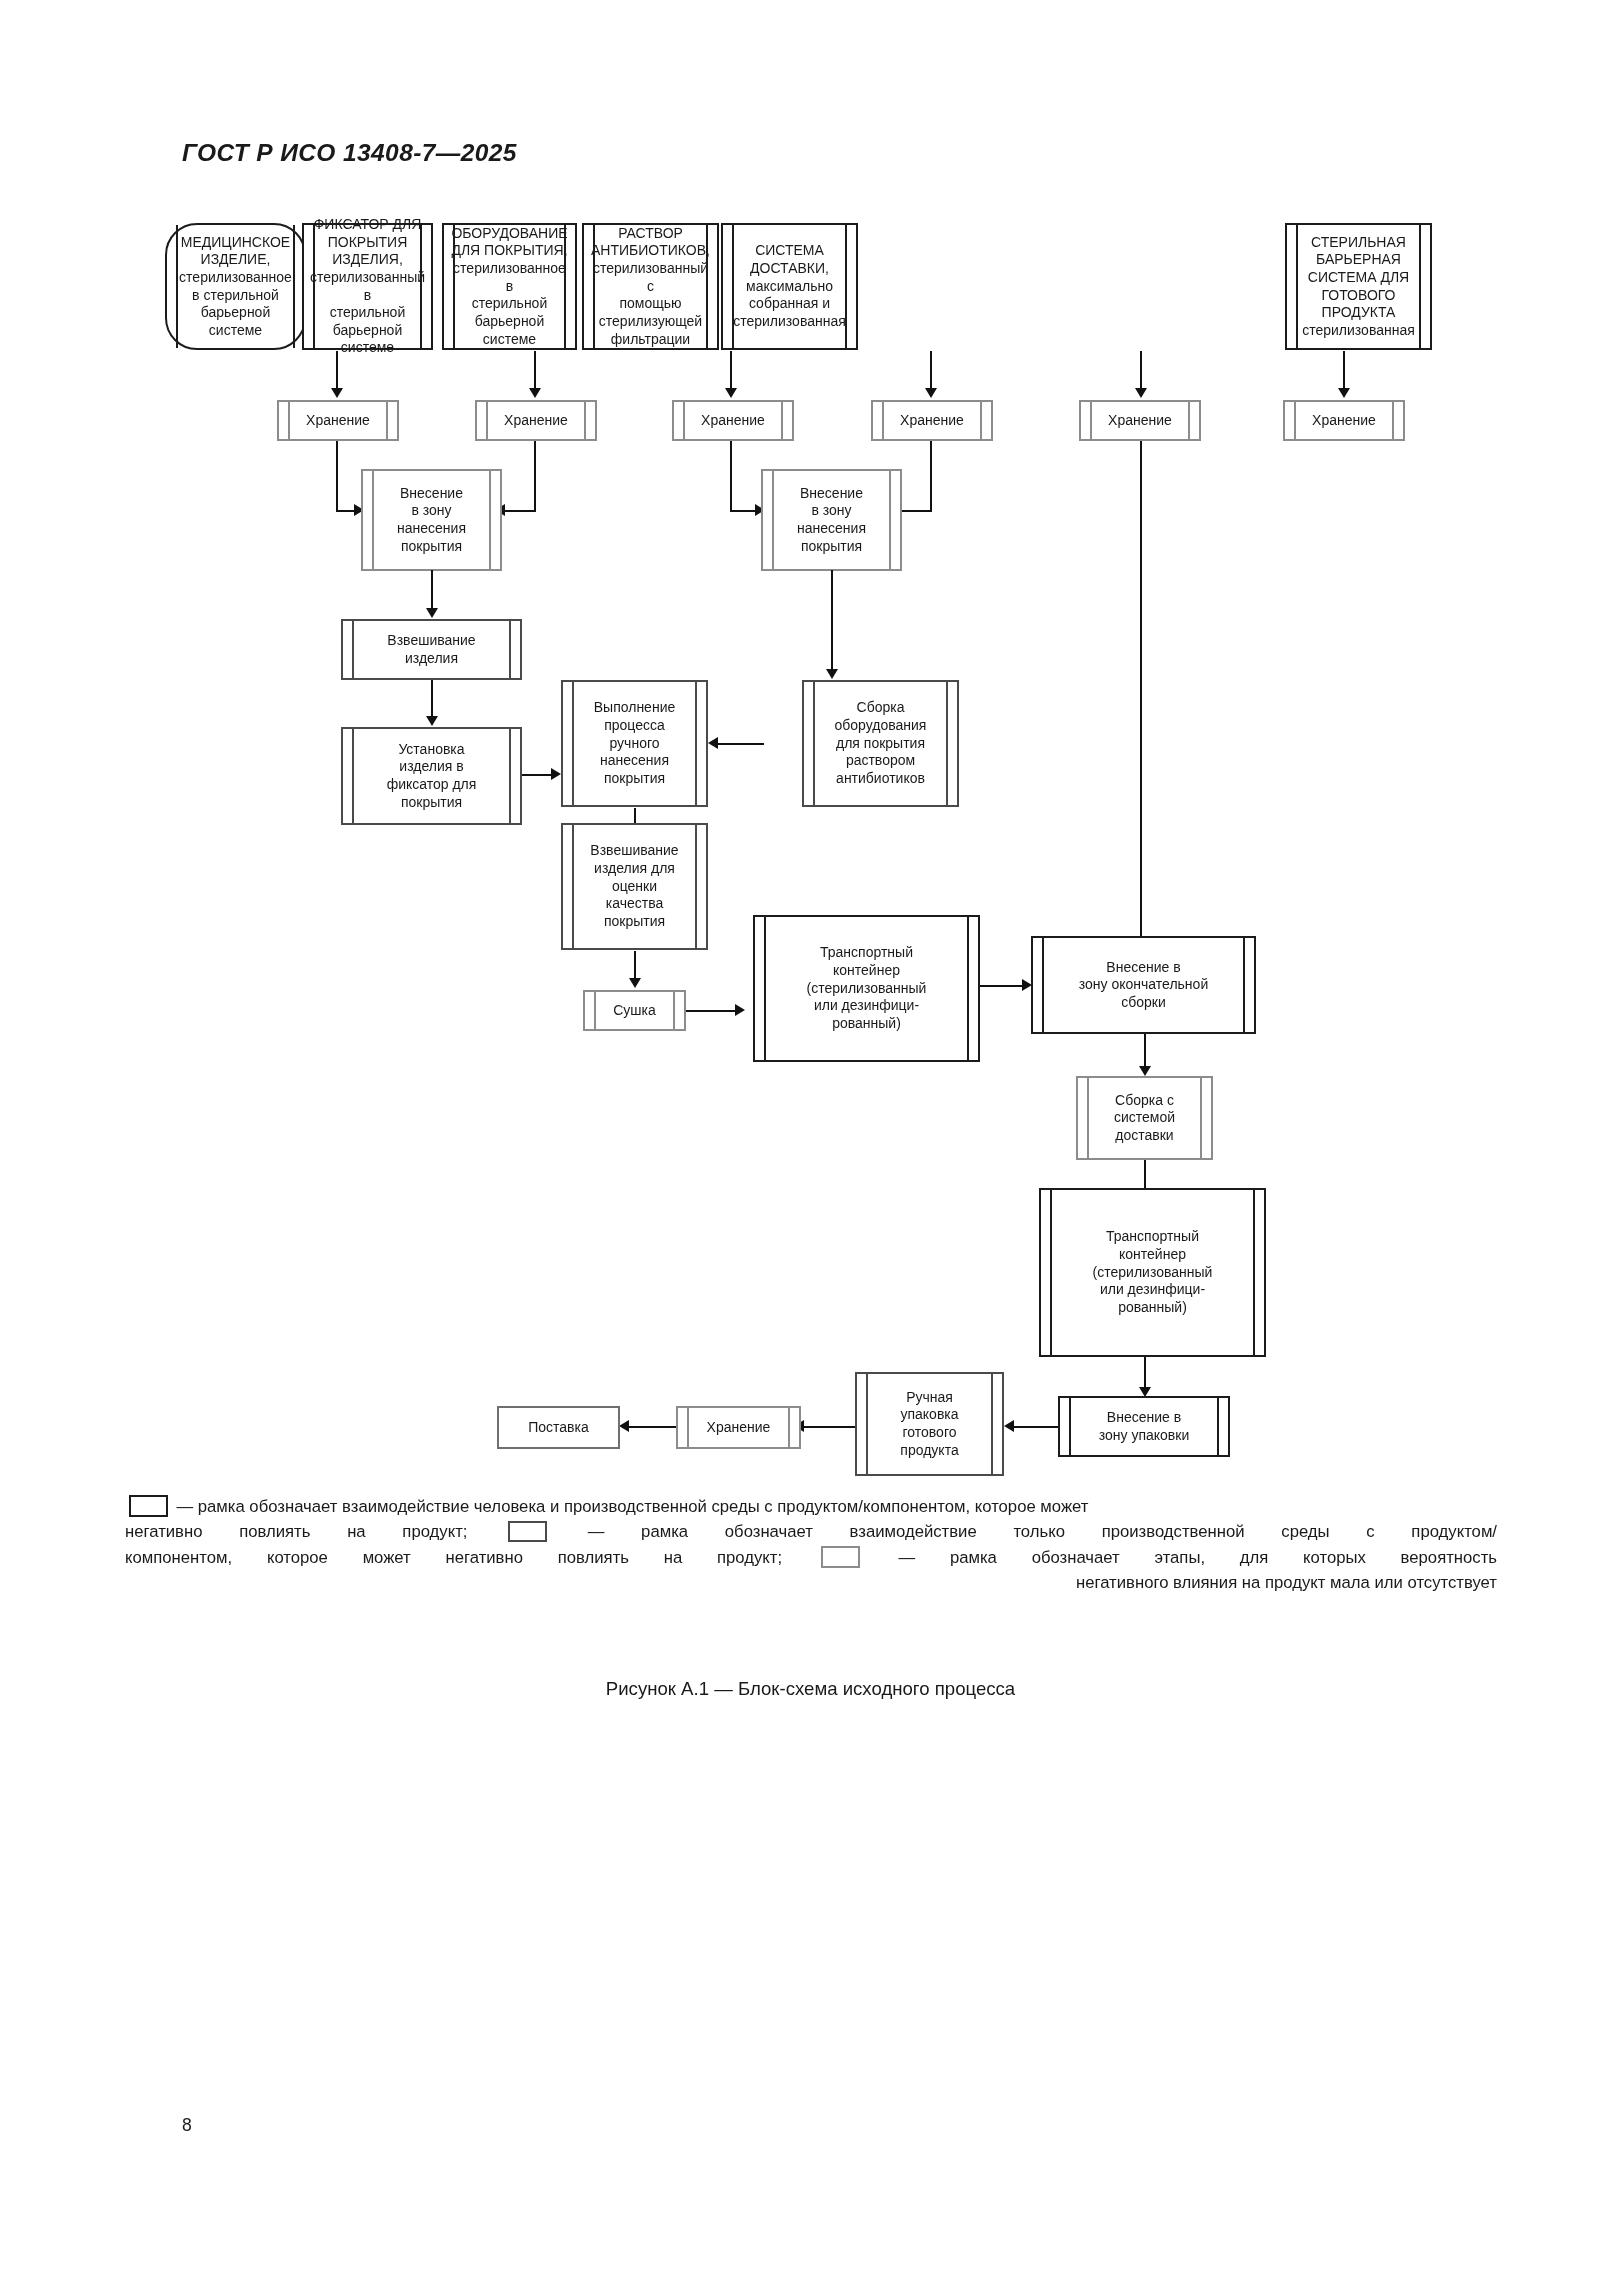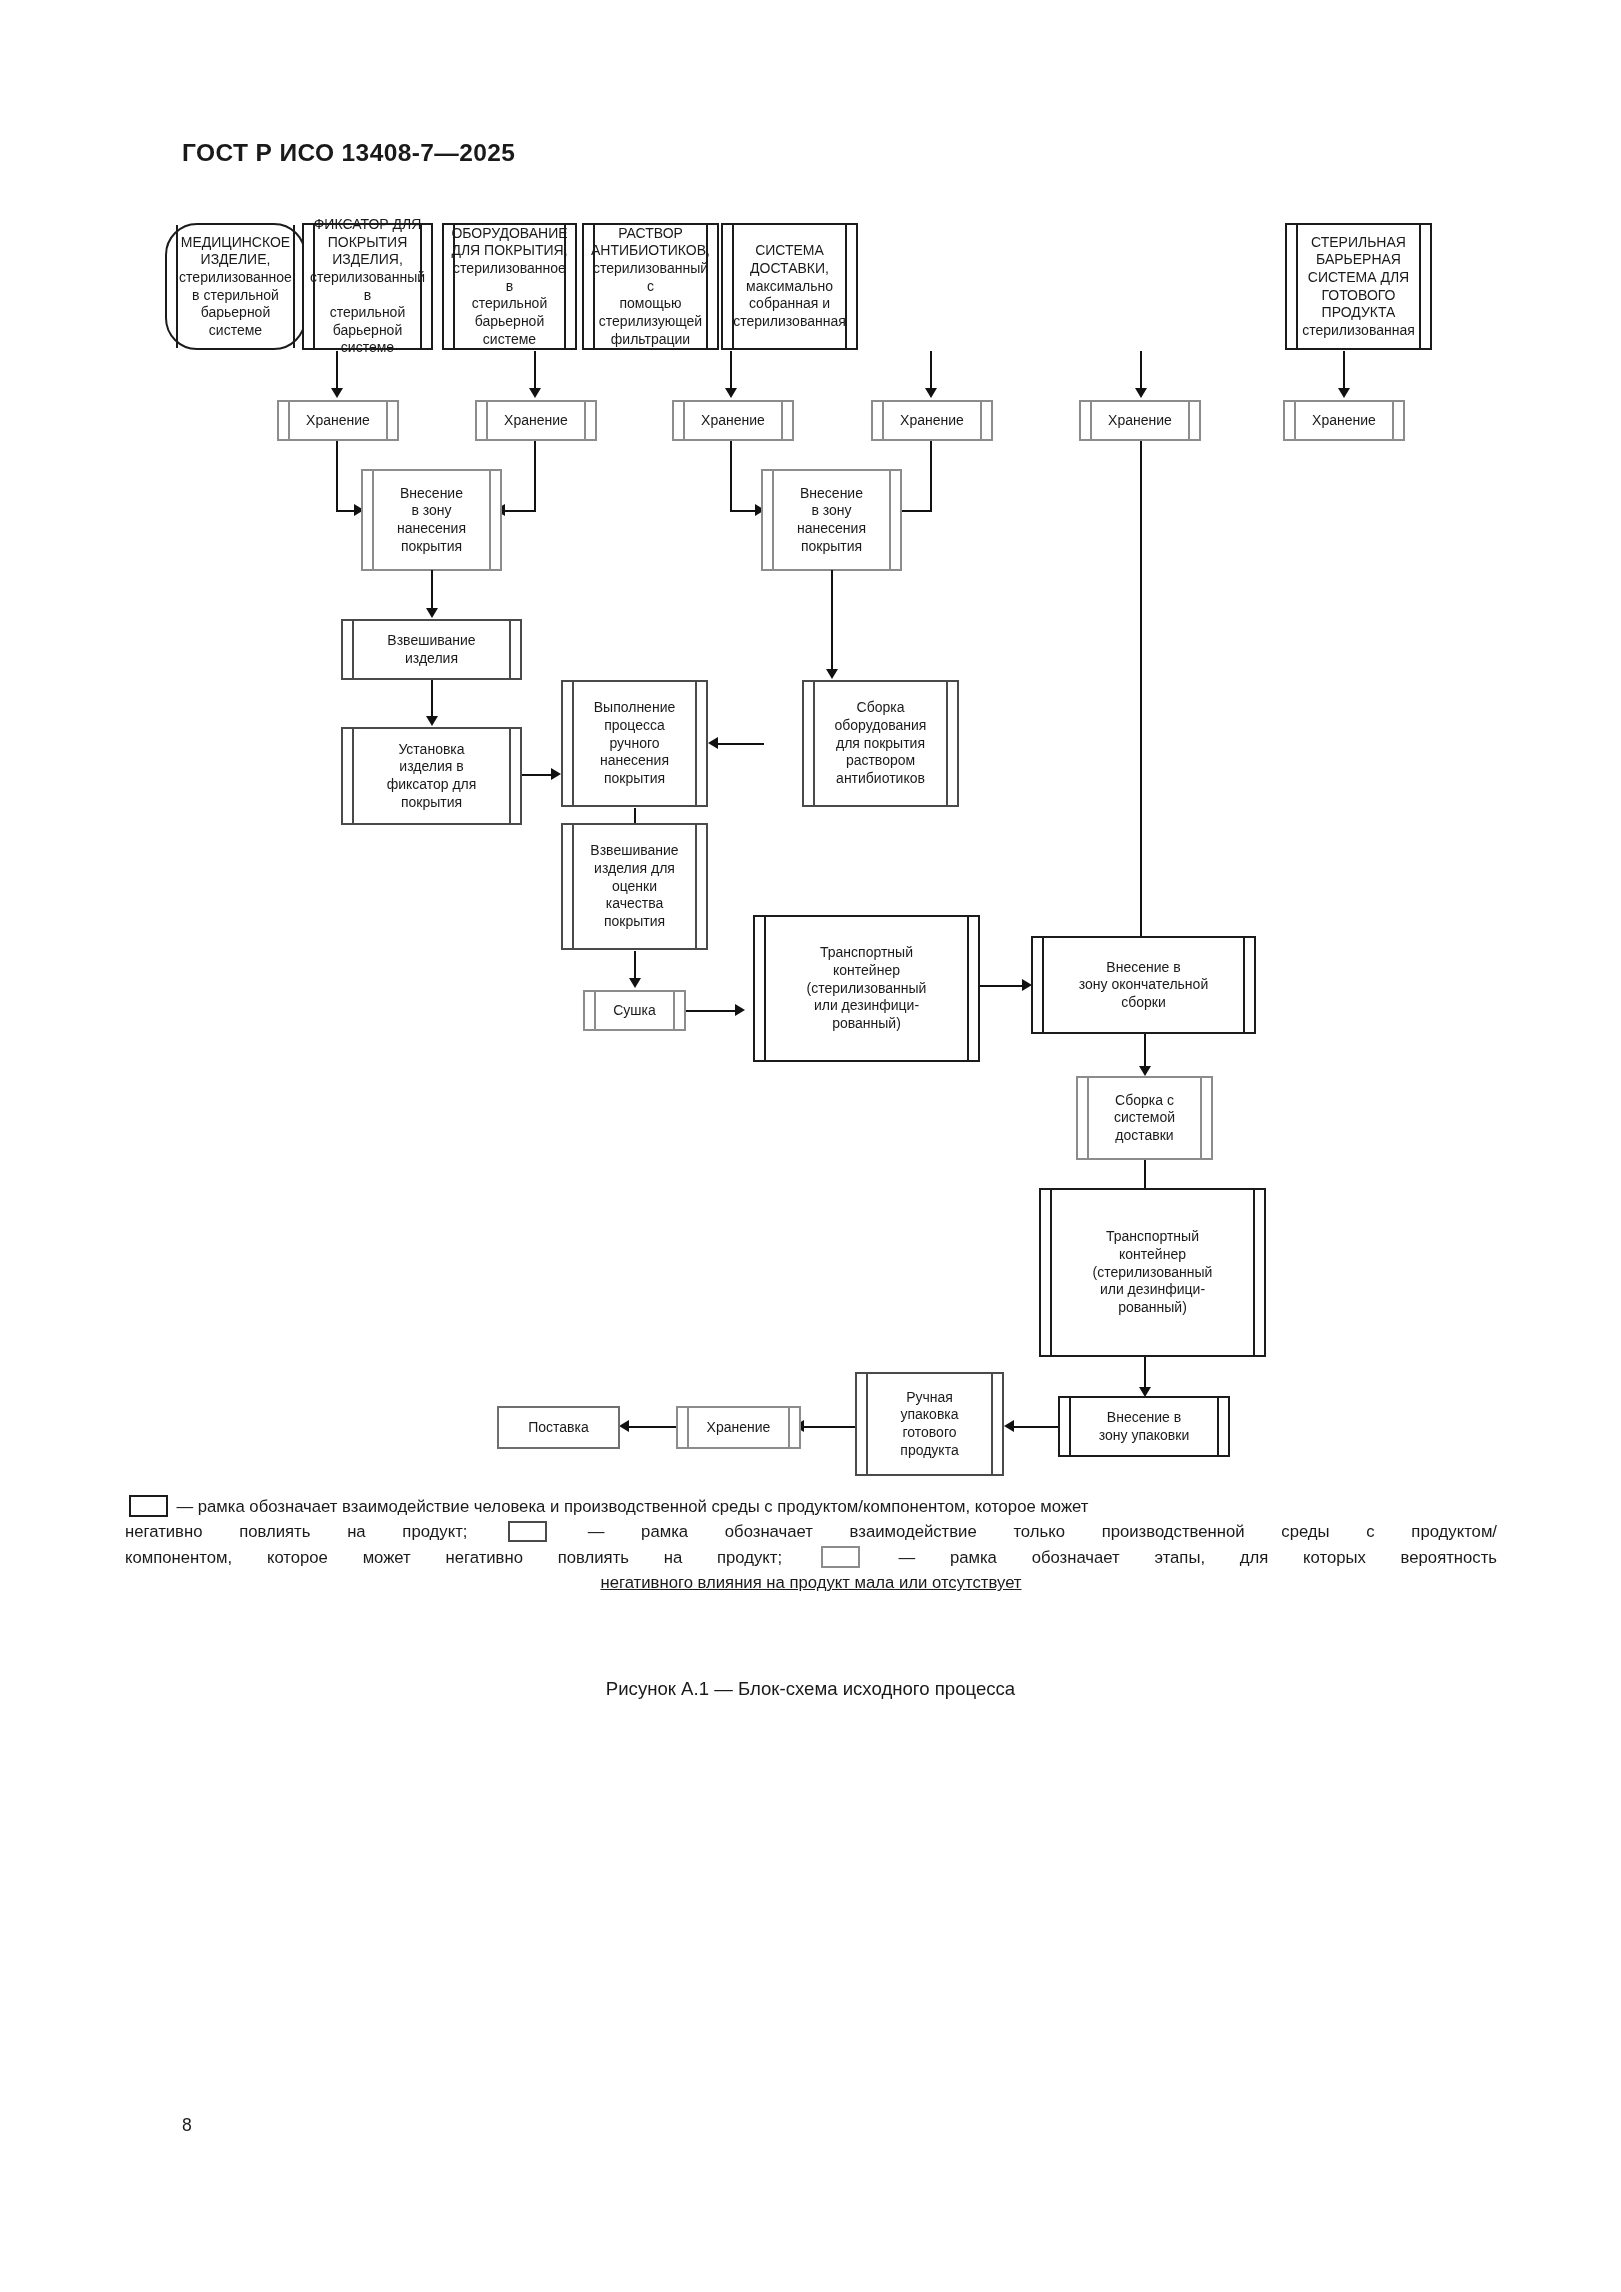--- a/index.html
+++ b/index.html
@@ -9,20 +9,21 @@
     color:#1a1a1a;
     -webkit-font-smoothing:antialiased;
   }
   .page{position:absolute;inset:0;}
 
   
   .doc-header{
     position:absolute;left:182px;top:139px;
     font-size:24.5px;font-weight:bold;letter-spacing:0.4px;
     white-space:nowrap;
+    font-style:italic;
   }
 
   
   .fb{
     position:absolute;box-sizing:border-box;
     display:flex;align-items:center;justify-content:center;
     text-align:center;background:#fff;
     font-size:14px;line-height:1.26;
     padding:2.9px 3.9px;
   }
@@ -65,21 +66,21 @@
   .ar-l{border-top:6.4px solid transparent;border-bottom:6.4px solid transparent;border-right:10.8px solid #111;}
 
   
   .legend{
     position:absolute;left:125px;top:1494px;width:1372px;
     font-size:16.7px;line-height:1.52;text-align:justify;
     color:#1a1a1a;
   }
   .legend p{margin:0;}
   .legend .l2,.legend .l3{text-align:justify;text-align-last:justify;}
-  .legend .l4{text-align:center;text-decoration:underline;}
+  .legend .l4{text-align:right;}
   .swatch{
     display:inline-block;width:39px;height:21.6px;
     vertical-align:-4.9px;margin:0 3.9px;box-sizing:border-box;background:#fff;
   }
   .sw-dark{border:2.5px solid #1b1b1b;}
   .sw-mid{border:2.5px solid #4a4a4a;}
   .sw-gry{border:2.4px solid #8c8c8c;}
 
   .caption{
     position:absolute;left:0;top:1678px;width:1621px;

